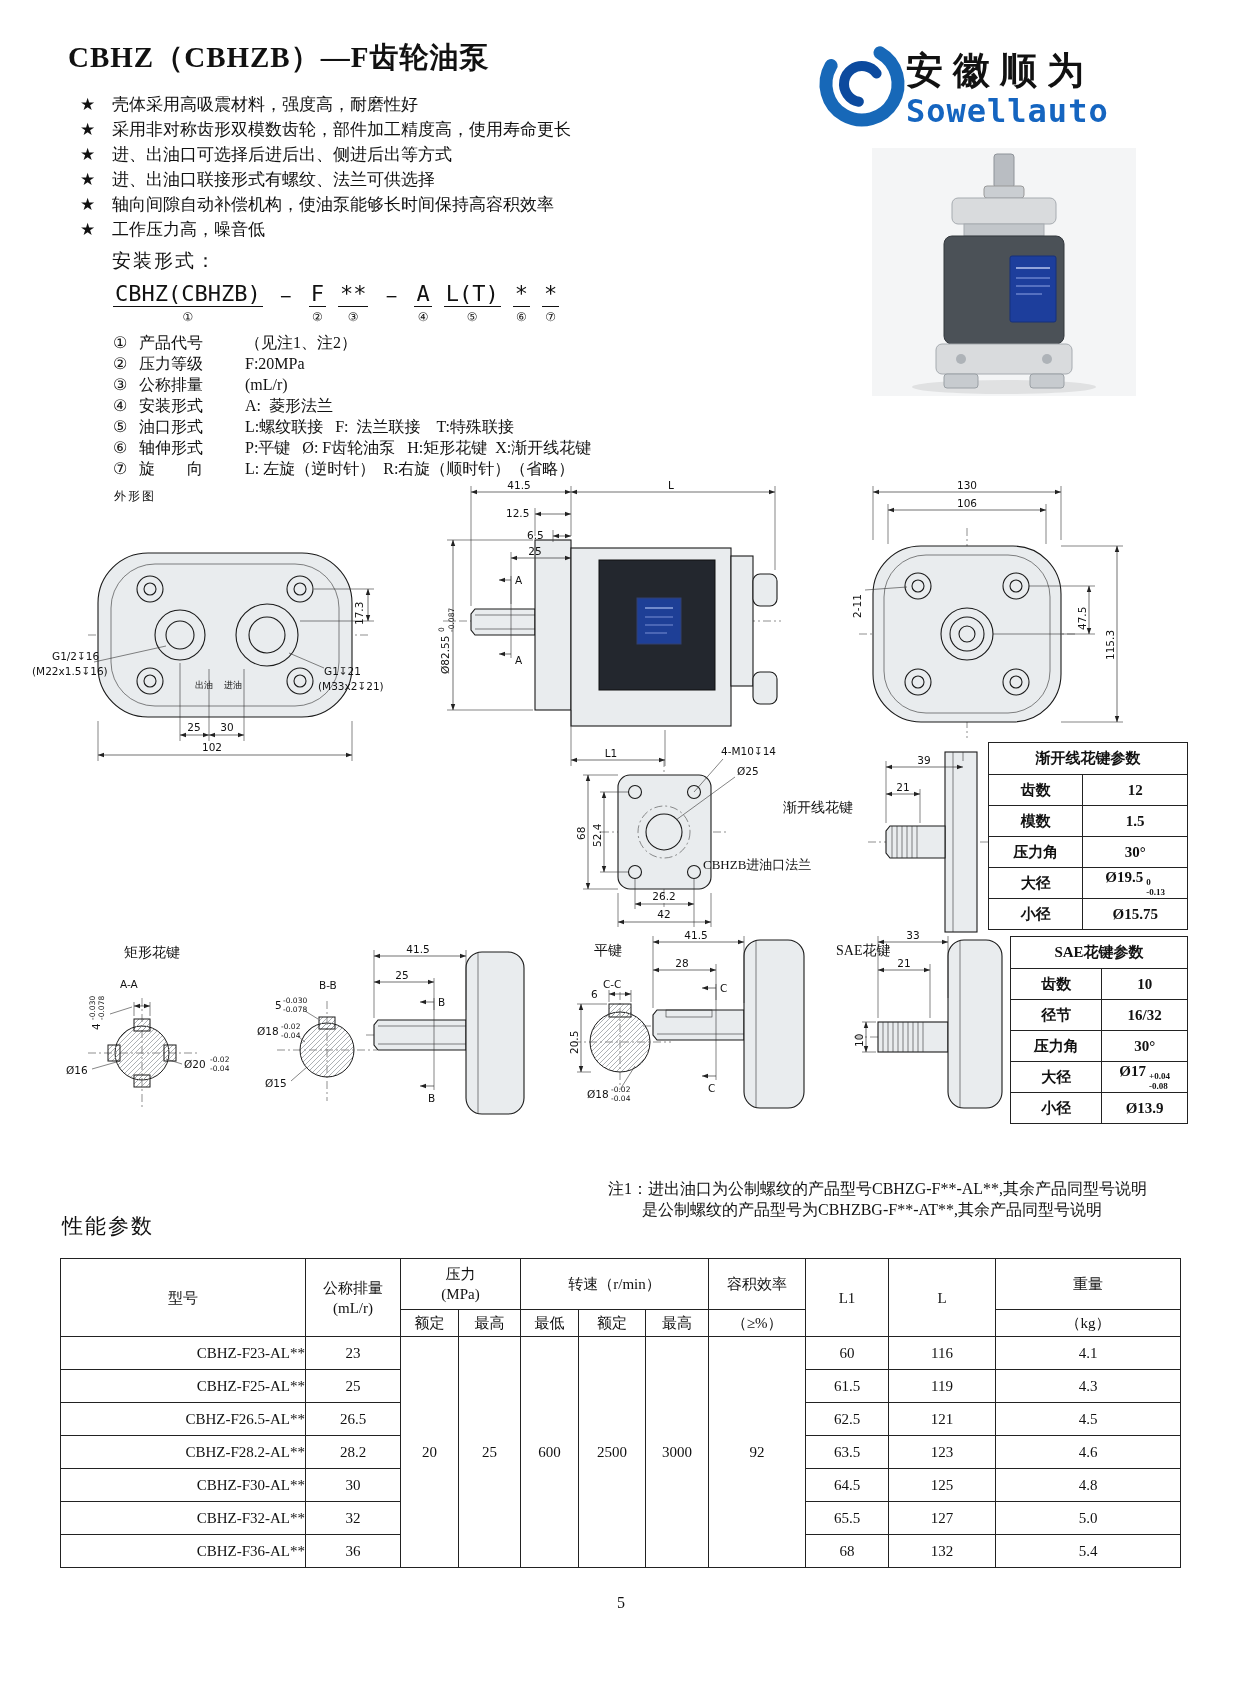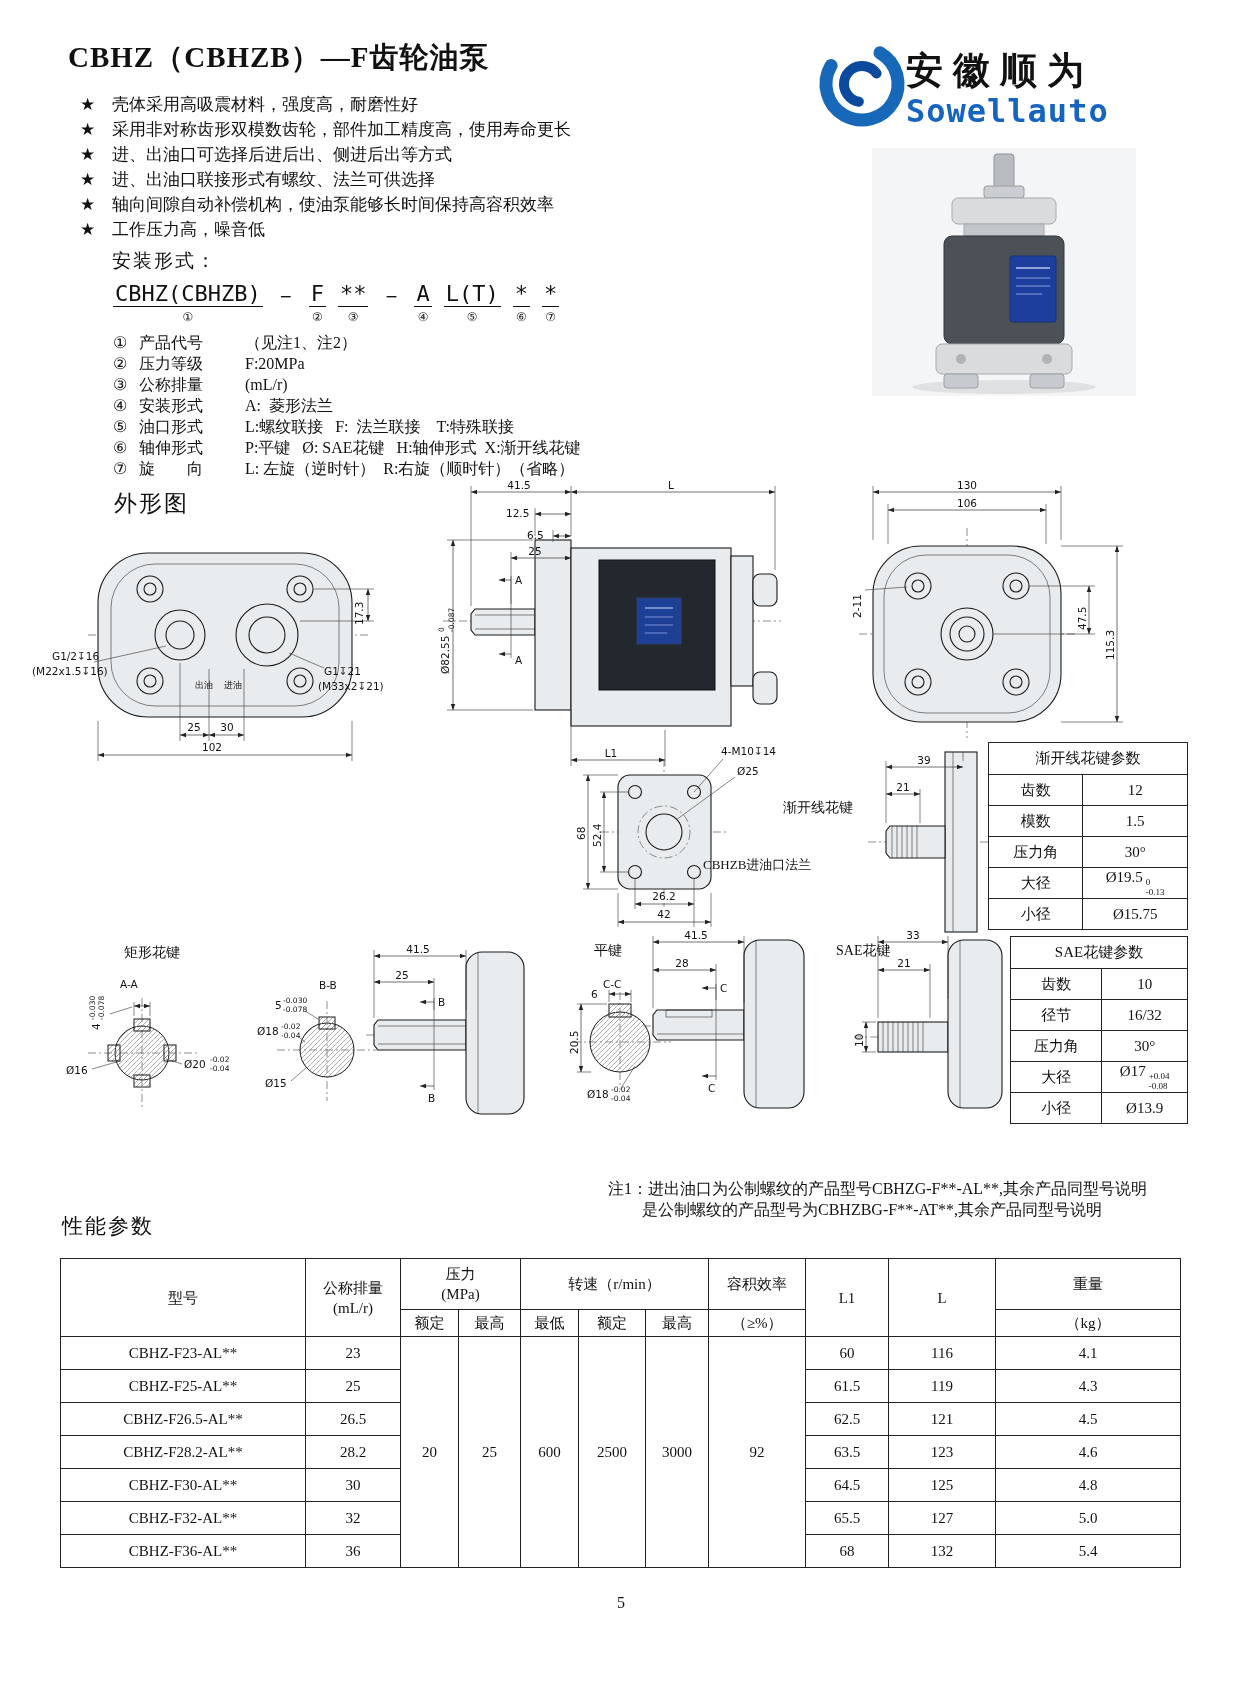--- a/index.html
+++ b/index.html
@@ -13,21 +13,21 @@
 
   .brand-cn { position:absolute; left:906px; top:46px; font-size:37px; font-weight:600;
               letter-spacing:10px; }
   .brand-en { position:absolute; left:906px; top:92px; font-size:32px; font-weight:700;
               color:#1565c0; letter-spacing:1px; font-family:"DejaVu Sans Mono", monospace; }
 
   .features { position:absolute; left:80px; top:92px; font-size:17px; }
   .feature { display:flex; line-height:25px; }
   .feature .star { width:32px; }
 
-  .sec-heading { position:absolute; font-size:23px; letter-spacing:2px; }
+  .sec-heading { position:absolute; font-size:12px; letter-spacing:2px; }
 
   .code-row { position:absolute; left:113px; top:281px; display:flex; gap:12px;
               font-family:"DejaVu Sans Mono", monospace; }
   .cpart { display:inline-flex; flex-direction:column; align-items:center; }
   .ctext { font-size:22px; }
   .ctext.u { border-bottom:1.5px solid #111; padding:0 2px; }
   .cnum { font-size:12px; margin-top:3px; min-height:14px; }
 
   .spec-items { position:absolute; left:113px; top:332px; font-size:16px; }
   .spec-item { display:flex; line-height:21px; }
@@ -43,37 +43,37 @@
   .dwg .sfill { fill:#e9ecee; stroke:#1a1a1a; stroke-width:1.1; }
   .dwg .thin { stroke:#333; stroke-width:0.6; fill:none; }
   .dwg .dim { stroke:#333; stroke-width:0.7; fill:none; }
   .dwg .dash { stroke:#444; stroke-width:0.6; fill:none; stroke-dasharray:8 3 2 3; }
   .dwg .hatchf { fill:url(#hatch); stroke:#1a1a1a; stroke-width:1; }
   .dwg text { font-family:"DejaVu Sans", sans-serif; font-size:10.5px; fill:#111; }
   .dwg text.sm { font-size:7.5px; }
   .dwg text.mid { text-anchor:middle; }
 
   .spline-table { position:absolute; border-collapse:collapse; background:#fff; font-size:15px; }
-  .spline-table th, .spline-table td { border:1px solid #222; font-weight:400;
+  .spline-table th, .spline-table td { border:1px solid #222; font-weight:700;
       text-align:center; padding:0 12px; }
   .spline-table th { height:31px; }
   .spline-table td { height:30px; }
   .tol { display:inline-flex; flex-direction:column; font-size:9px; line-height:9.5px;
          vertical-align:-3px; margin-left:3px; text-align:left; }
 
   .notes { position:absolute; left:608px; top:1178px; font-size:16px; line-height:21px; }
   .notes .indent { padding-left:34px; }
 
   .perf { position:absolute; left:60px; top:1258px; border-collapse:collapse;
           table-layout:fixed; width:1120px; font-size:15px; }
   .perf th, .perf td { border:1px solid #222; font-weight:400; text-align:center; padding:0; }
   .perf tr.h1 th { height:50px; line-height:20px; }
   .perf tr.h2 th { height:26px; }
   .perf td { height:32px; }
-  .perf td.model { text-align:center; }
+  .perf td.model { text-align:right; }
 
   .page-num { position:absolute; left:0; right:0; top:1594px; text-align:center; font-size:16px; }
 </style>
 </head>
 <body>
 
 <div class="page">
 
   <svg width="0" height="0" style="position:absolute">
     <defs>
@@ -205,21 +205,21 @@
         <span class="si-value">A:  菱形法兰</span>
       </div>
     <div class="spec-item">
         <span class="si-num">⑤</span>
         <span class="si-label">油口形式</span>
         <span class="si-value">L:螺纹联接   F:  法兰联接    T:特殊联接</span>
       </div>
     <div class="spec-item">
         <span class="si-num">⑥</span>
         <span class="si-label">轴伸形式</span>
-        <span class="si-value">P:平键   Ø: SAE花键   H:轴伸形式  X:渐开线花键</span>
+        <span class="si-value">P:平键   Ø: F齿轮油泵   H:矩形花键  X:渐开线花键</span>
       </div>
     <div class="spec-item">
         <span class="si-num">⑦</span>
         <span class="si-label">旋　　向</span>
         <span class="si-value">L: 左旋（逆时针）  R:右旋（顺时针）（省略）</span>
       </div>
   </div>
 
   <div class="sec-heading" style="left:114px;top:488px">外形图</div>
 

